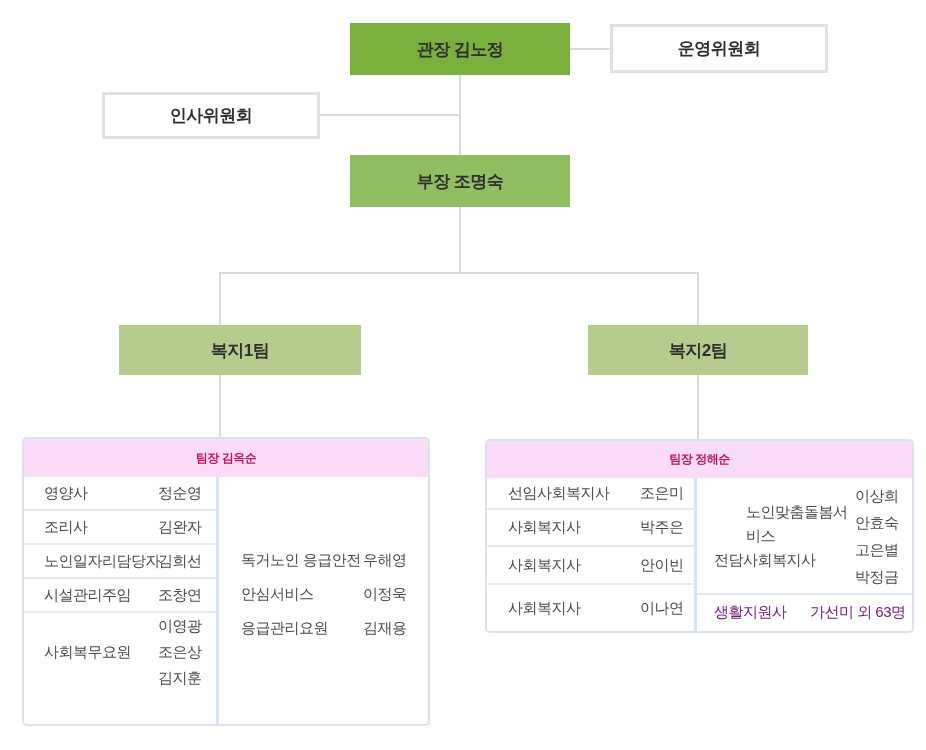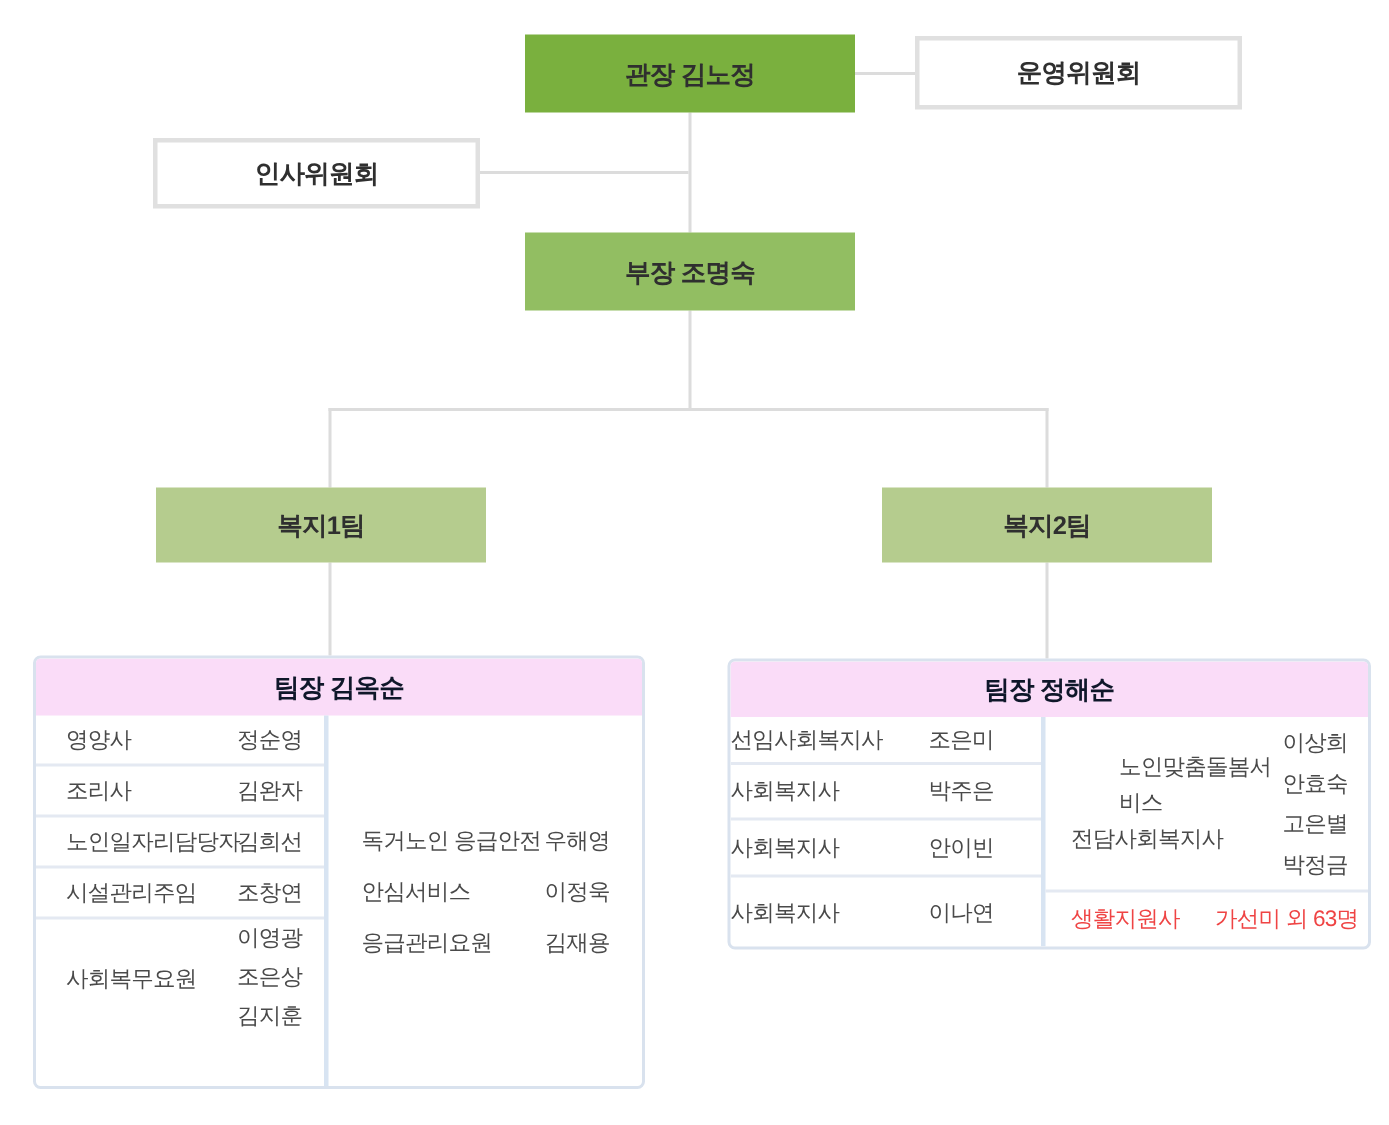--- a/index.html
+++ b/index.html
@@ -15,21 +15,21 @@
   .node.green2{background:var(--manager_green);}
   .node.green3{background:var(--team_green);}
   .node.committee{background:#ffffff;border:3px solid var(--outline_gray);}
   .line{position:absolute;background:var(--connector_gray);}
   .orgtable{
     position:absolute;background:#fff;border:2px solid var(--table_border);
     border-radius:5px;box-sizing:border-box;overflow:hidden;
   }
   .thead{
     background:var(--header_pink);display:flex;align-items:center;justify-content:center;
-    font-size:17px;font-weight:bold;color:#0f172a;letter-spacing:-0.5px;
+    font-size:12px;font-weight:bold;color:#be185d;letter-spacing:-0.5px;
   }
   .tbody{display:flex;align-items:stretch;}
   .col-left{box-sizing:border-box;border-right:3px solid var(--col_divider);}
   .trow{
     display:grid;align-items:center;font-size:15px;color:#4a4a4a;
     box-sizing:border-box;border-bottom:2px solid var(--row_divider);letter-spacing:-0.5px;
   }
   .trow.last{border-bottom:none;}
   .role{white-space:nowrap;}
   .name{white-space:nowrap;}
@@ -46,32 +46,32 @@
   #t1 .siderow{
     display:grid;grid-template-columns:122px auto;align-items:center;height:34px;
     padding-left:22px;font-size:15px;color:#4a4a4a;letter-spacing:-0.5px;
   }
   
   #t2{left:485px;top:439px;width:429px;height:194px;}
   #t2 .thead{height:37px;}
   #t2 .tbody{height:153px;}
   #t2 .col-left{width:210px;}
   #t2 .col-right{flex:1;}
-  #t2 .trow{grid-template-columns:132px auto;}
+  #t2 .trow{grid-template-columns:132px auto;padding-left:21px;}
   #t2 .r1{height:32px;} #t2 .r2{height:37px;} #t2 .r3{height:38px;} #t2 .r4{height:46px;}
   #t2 .svc-cell{
     height:117px;box-sizing:border-box;border-bottom:2px solid var(--row_divider);
     display:grid;grid-template-columns:141px auto;align-items:center;padding-left:17px;
     font-size:15px;color:#4a4a4a;letter-spacing:-0.5px;
   }
   #t2 .svc-roles{line-height:24px;}
   #t2 .svc-names{line-height:27px;}
   #t2 .support-cell{
     height:34px;display:grid;grid-template-columns:96px auto;align-items:center;
-    padding-left:17px;font-size:15px;color:#ef4444;letter-spacing:-0.5px;
+    padding-left:17px;font-size:15px;color:#701a75;letter-spacing:-0.5px;
   }
 </style>
 </head>
 <body>
 
 <div id="canvas">
 
   <div class="line" style="left:570px;top:48px;width:40px;height:2px;"></div>
   <div class="line" style="left:459px;top:75px;width:2px;height:80px;"></div>
   <div class="line" style="left:320px;top:114px;width:139px;height:2px;"></div>
@@ -79,21 +79,21 @@
   <div class="line" style="left:219px;top:272px;width:480px;height:2px;"></div>
   <div class="line" style="left:219px;top:272px;width:2px;height:53px;"></div>
   <div class="line" style="left:697px;top:272px;width:2px;height:53px;"></div>
   <div class="line" style="left:219px;top:375px;width:2px;height:62px;"></div>
   <div class="line" style="left:697px;top:375px;width:2px;height:64px;"></div>
 
   <div class="node green1" style="left:350px;top:23px;width:220px;height:52px;">관장 김노정</div>
   <div class="node committee" style="left:610px;top:24px;width:218px;height:49px;">운영위원회</div>
   <div class="node committee" style="left:102px;top:92px;width:218px;height:47px;">인사위원회</div>
   <div class="node green2" style="left:350px;top:155px;width:220px;height:52px;">부장 조명숙</div>
-  <div class="node green3" style="left:104px;top:325px;width:220px;height:50px;">복지1팀</div>
+  <div class="node green3" style="left:119px;top:325px;width:242px;height:50px;">복지1팀</div>
   <div class="node green3" style="left:588px;top:325px;width:220px;height:50px;">복지2팀</div>
 
   <div class="orgtable" id="t1">
     <div class="thead">팀장 김옥순</div>
     <div class="tbody">
       <div class="col-left">
         <div class="trow">
           <span class="role">영양사</span>
           <span class="name">정순영</span>
         </div>

